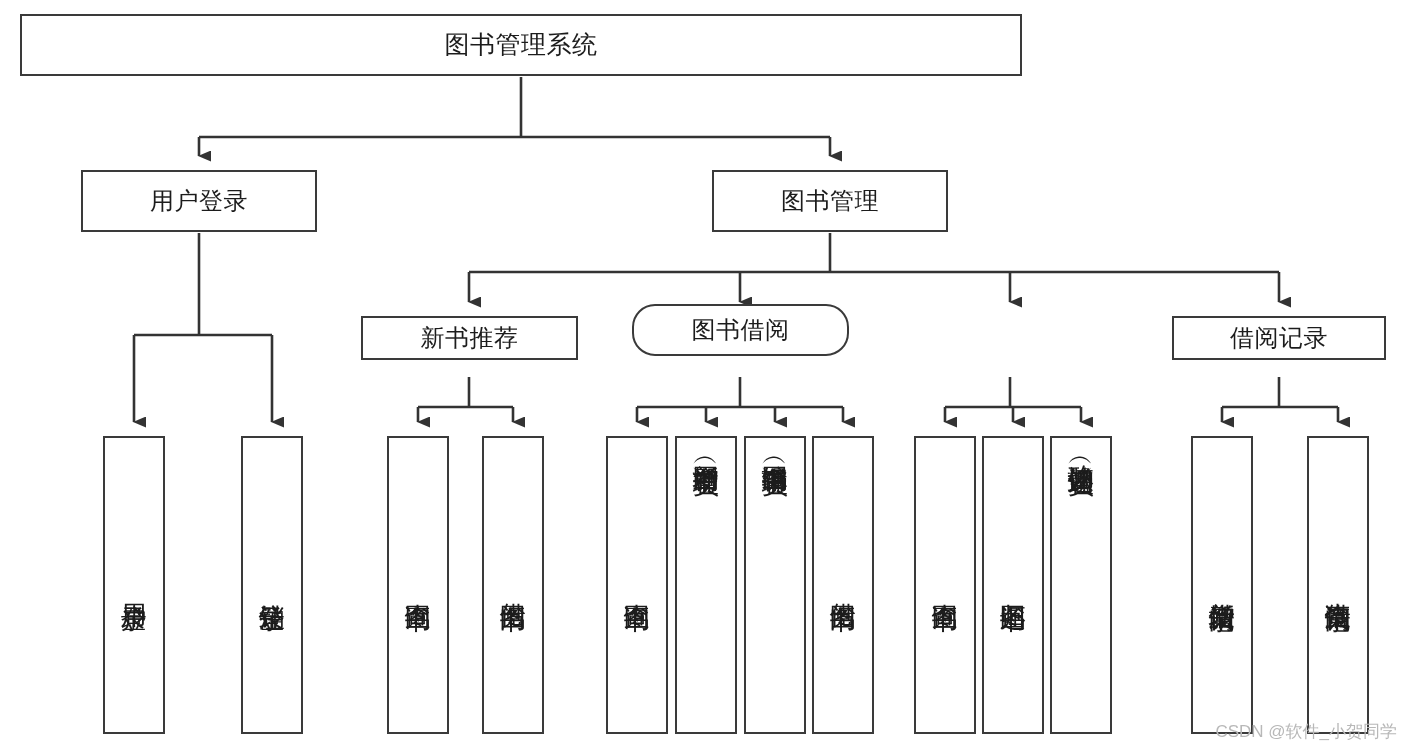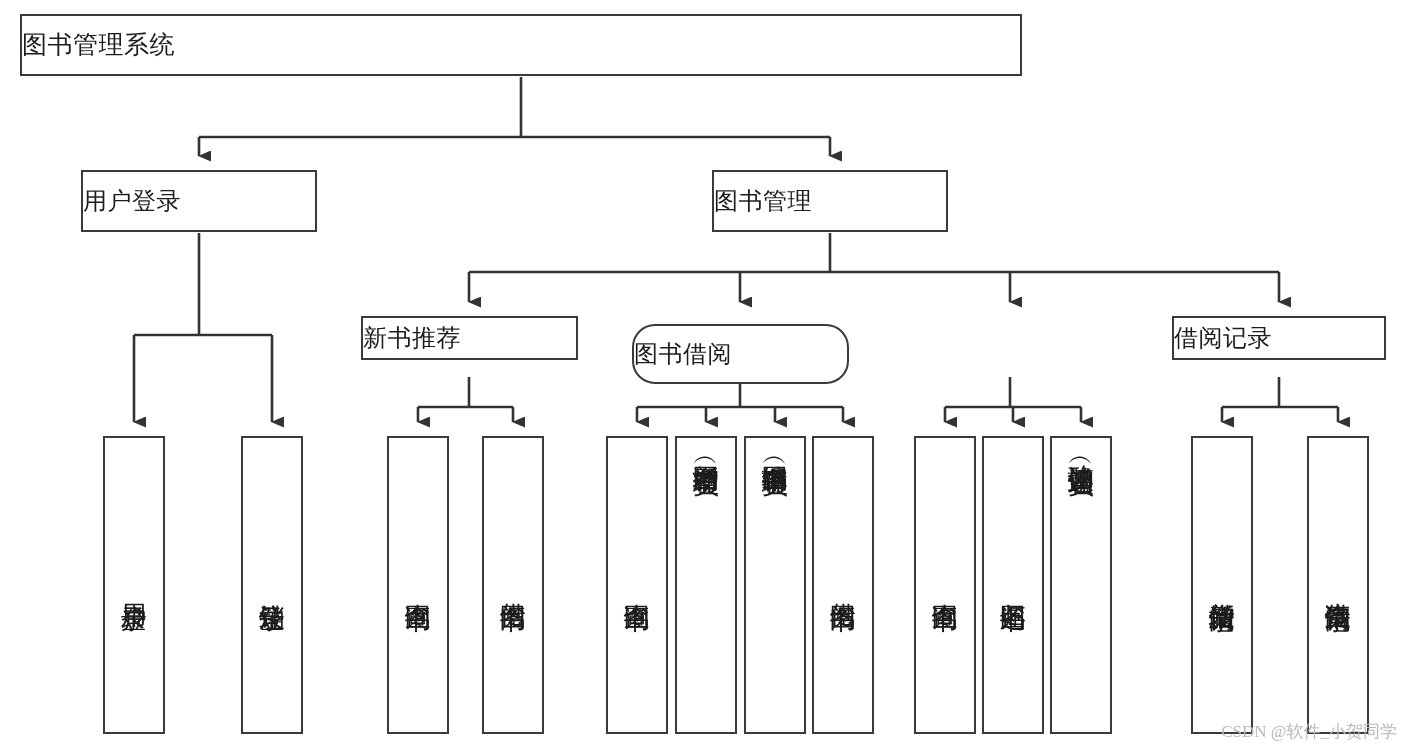--- a/index.html
+++ b/index.html
@@ -14,20 +14,21 @@
   #diagram{
     position:absolute;left:0;top:0;width:1405px;height:747px;
   }
   .node{
     position:absolute;
     box-sizing:border-box;
     background:#ffffff;
     border:2px solid #3a3a3a;
     display:flex;
     align-items:center;
+    justify-content:center;
     color:#1c1c1c;
     z-index:3;
   }
   .node .label{
     display:block;
     line-height:1.12;
     text-align:center;
     letter-spacing:0.5px;
   }
   
@@ -62,21 +63,21 @@
     position:absolute;left:0;top:0;width:1405px;height:747px;
     z-index:1;pointer-events:none;
   }
   .watermark{
     position:absolute;
     right:8px;bottom:4px;
     font-size:17px;
     color:#b8b8b8;
     z-index:5;
     white-space:nowrap;
-    font-family:Liberation Serif, serif;
+    font-family:Liberation Sans, sans-serif;
   }
 </style>
 </head>
 <body>
 
 <div id="diagram">
 
   <svg id="links" viewBox="0 0 1405 747">
     <defs>
       <marker id="arrow" markerWidth="11" markerHeight="13" refX="5.5" refY="12" orient="auto" markerUnits="userSpaceOnUse">
@@ -134,21 +135,21 @@
   <div class="node h" style="left:81px;top:170px;width:236px;height:62px;">
     <span class="label">用户登录</span>
   </div>
   <div class="node h" style="left:712px;top:170px;width:236px;height:62px;">
     <span class="label">图书管理</span>
   </div>
 
   <div class="node h" style="left:361px;top:316px;width:217px;height:44px;">
     <span class="label">新书推荐</span>
   </div>
-  <div class="node h" style="left:632px;top:324px;width:217px;height:60px;border-radius:23px;">
+  <div class="node h" style="left:632px;top:304px;width:217px;height:52px;border-radius:23px;">
     <span class="label">图书借阅</span>
   </div>
   <div class="node h" style="left:1172px;top:316px;width:214px;height:44px;">
     <span class="label">借阅记录</span>
   </div>
 
   <div class="node v centerv" style="left:103px;top:436px;width:62px;height:298px;">
     <span class="label">用户登录</span>
   </div>
   <div class="node v centerv" style="left:241px;top:436px;width:62px;height:298px;">

